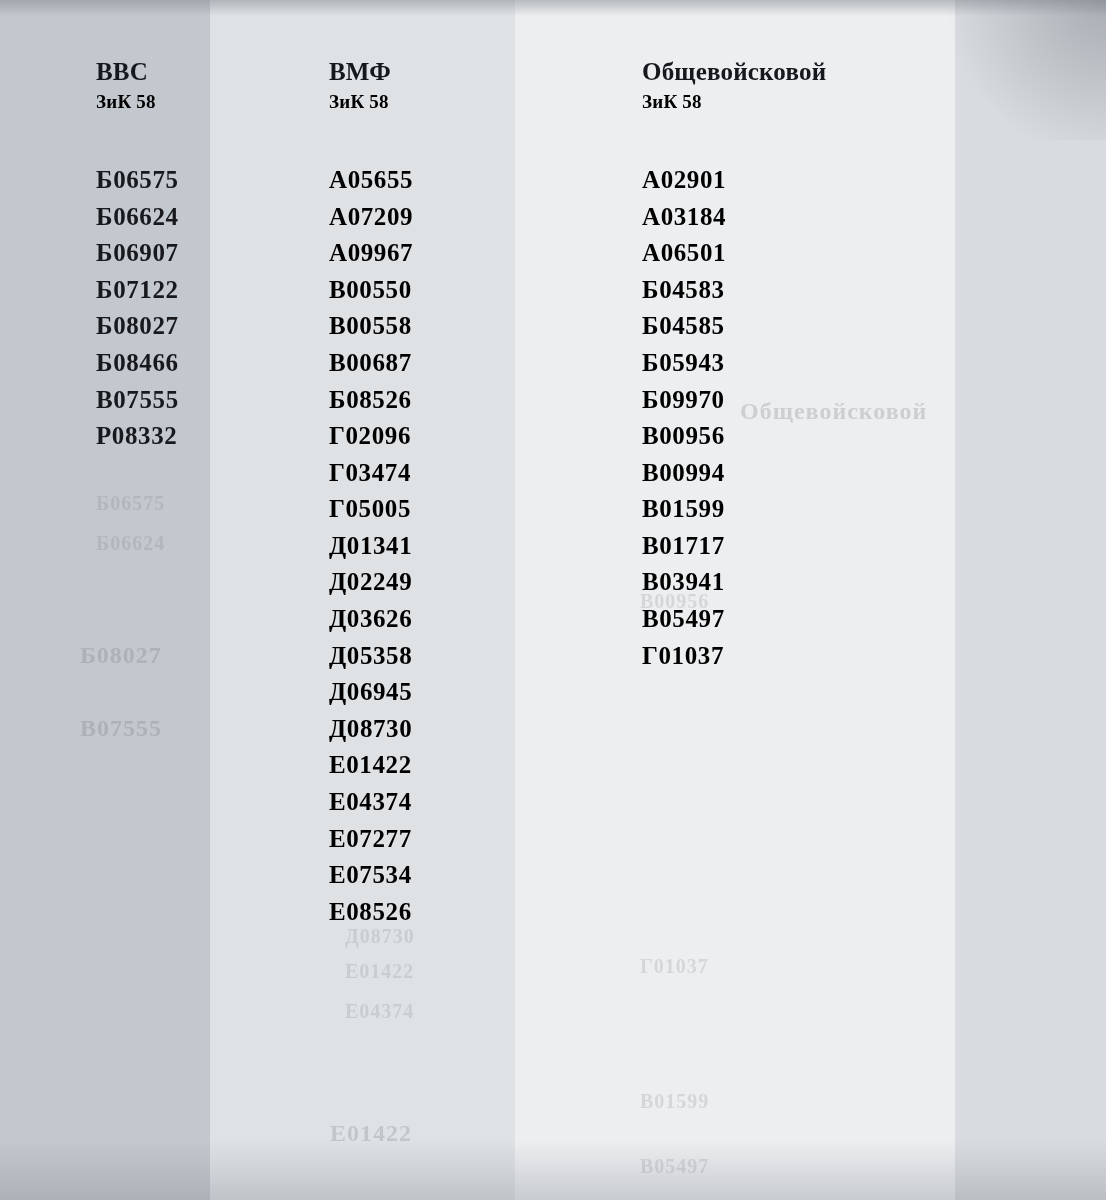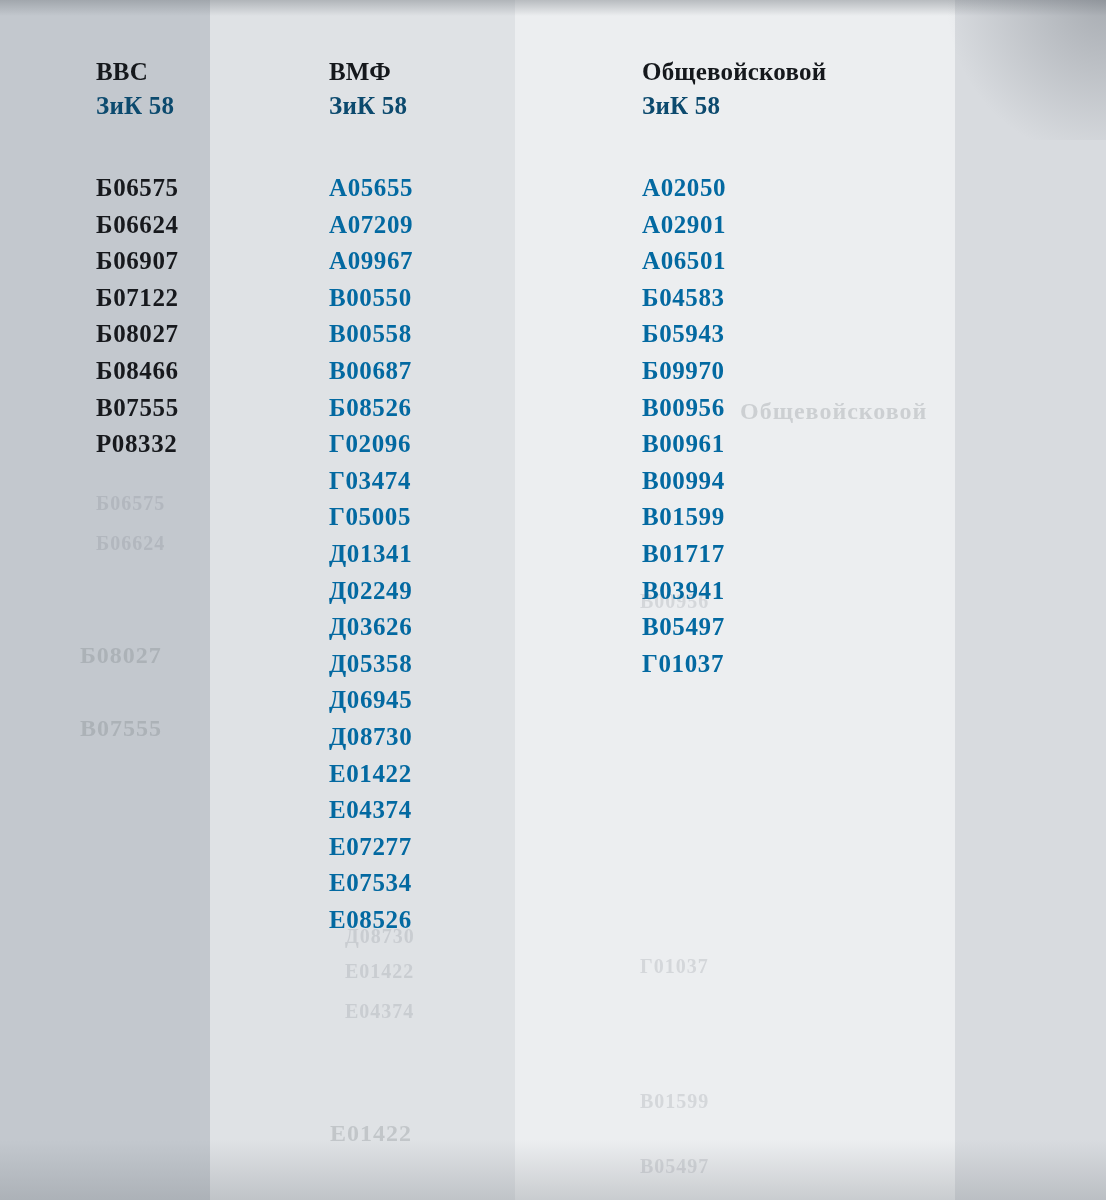--- a/index.html
+++ b/index.html
@@ -59,40 +59,40 @@
   .col-head {
     font-weight: bold;
     font-size: 25px;
     color: #15181c;
     line-height: 1.34;
     letter-spacing: 0.2px;
     white-space: nowrap;
   }
   .col-sub {
     font-weight: bold;
-    font-size: 25px;
-    color: #0c4a6e;
+    font-size: 19px;
+    color: #000000;
     line-height: 1.34;
     letter-spacing: 0.2px;
     margin-bottom: 48px;
   }
   .entries {
     list-style: none;
     margin: 0;
     padding: 0;
   }
   .entry {
     font-weight: bold;
     font-size: 25px;
     line-height: 36.6px;
     color: #17191d;
     letter-spacing: 0.6px;
     white-space: nowrap;
   }
-  .col-1 .entry, .col-2 .entry { color: #0369a1; }
+  .col-1 .entry, .col-2 .entry { color: #000000; }
 
   
   .ghost {
     position: absolute;
     font-family: "Liberation Serif", serif;
     font-weight: bold;
     font-size: 24px;
     color: rgba(90,98,106,0.22);
     letter-spacing: 1px;
     white-space: nowrap;
@@ -172,28 +172,28 @@
         <li class="entry">Е07277</li>
         <li class="entry">Е07534</li>
         <li class="entry">Е08526</li>
       </ul>
     </div>
 
     <div class="col col-2">
       <div class="col-head">Общевойсковой</div>
       <div class="col-sub">ЗиК 58</div>
       <ul class="entries">
-        <li class="entry">А02050</li>
         <li class="entry">А02901</li>
+        <li class="entry">А03184</li>
         <li class="entry">А06501</li>
         <li class="entry">Б04583</li>
+        <li class="entry">Б04585</li>
         <li class="entry">Б05943</li>
         <li class="entry">Б09970</li>
         <li class="entry">В00956</li>
-        <li class="entry">В00961</li>
         <li class="entry">В00994</li>
         <li class="entry">В01599</li>
         <li class="entry">В01717</li>
         <li class="entry">В03941</li>
         <li class="entry">В05497</li>
         <li class="entry">Г01037</li>
       </ul>
     </div>
 
   </div>

